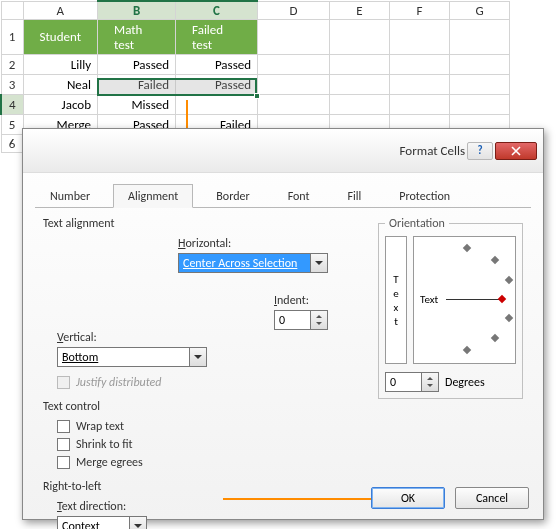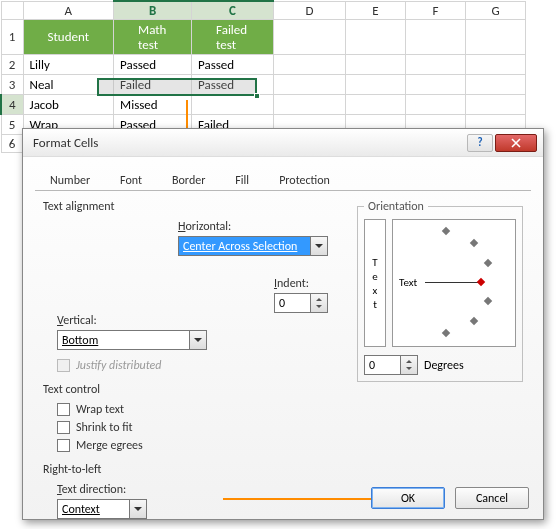--- a/index.html
+++ b/index.html
@@ -8,38 +8,38 @@
 
 .sheet { position: absolute; top: 0; left: 0; width: 557px; }
 .sheet table { border-collapse: collapse; }
 .sheet td, .sheet th { border: 1px solid #d4d4d4; height: 18px; font-size: 13px; font-weight: normal; }
 .rowhdr { width: 22px; background: #fff; text-align: center; color: #333; font-size: 12px; }
 .colhdr { background: #fff; text-align: center; color: #333; font-size: 12px; height: 18px; }
 .colhdr.sel { background: #d5e3cf; border-top: 2px solid #217346; color: #217346; font-weight: bold; }
 .rowhdr.sel { background: #d5e3cf; border-left: 2px solid #217346; }
 .wA { width: 74px; } .wB { width: 78px; } .wC { width: 82px; } .wD { width: 72px; }
 .wE { width: 60px; } .wF { width: 60px; } .wG { width: 60px; }
-.hdrcell { background: #70ad47; color: #fff; padding: 2px 24px; font-weight: bold; }
-.cell { padding: 2px 6px; background: #fff; }
+.hdrcell { background: #70ad47; color: #fff; padding: 2px 16px; font-weight: bold; }
+.cell { padding: 2px 6px; background: #fff; text-align: right; }
 .corner { background: #fff; }
 .selRange { position: absolute; border: 2px solid #217346; background: rgba(180,180,180,0.35); pointer-events: none; }
 .selHandle { position:absolute; width:6px; height:6px; background:#217346; border:1px solid #fff; }
 .arrow1 { position: absolute; left: 186px; top: 100px; width: 2px; height: 126px; background: #ff8c00; }
 .arrow1::after { content:''; position:absolute; bottom:-1px; left:-5px; border:6px solid transparent; border-top-color:#ff8c00; }
 
 
 .dialog { position: absolute; left: 22px; top: 128px; width: 522px; height: 392px; background: linear-gradient(#fff,#f2f2f2); border: 1px solid #888; box-shadow: 2px 3px 8px rgba(0,0,0,0.4); }
-.titlebar { height: 28px; background: linear-gradient(#fff,#eaeaea); border-bottom: 1px solid #ddd; display:flex; align-items:center; padding: 0 6px 0 10px; }
+.titlebar { height: 44px; background: linear-gradient(#fff,#eaeaea); border-bottom: 1px solid #ddd; display:flex; align-items:center; padding: 0 6px 0 10px; text-align: right; }
 .titlebar .title { flex:1; font-size: 13px; color:#333; }
 .helpic, .closex { width: 26px; height: 18px; margin-left: 2px; display:flex; align-items:center; justify-content:center; border-radius:2px; border:1px solid transparent; }
 .helpic { background: linear-gradient(#f6f6f6,#e3e3e3); border:1px solid #b8b8b8; color:#1a5fb4; font-weight:bold; font-size:11px; }
 .closex { background: linear-gradient(#e36868,#c0392b); border:1px solid #7a1e16; color:#fff; width:42px; }
 .closex svg { width:10px; height:10px; }
 
-.tabs { display:flex; margin: 10px 12px 0 12px; border-bottom:1px solid #b8b8b8; }
+.tabs { display:flex; margin: 10px 12px 0 12px; border-bottom:1px solid #b8b8b8;gap:8px; }
 .tab { padding: 4px 14px; font-size:12px; color:#333; border:1px solid transparent; border-bottom:none; margin-right:0px; position:relative; top:1px; background:transparent; }
 .tab.active { background:#f7f7f7; border-color:#b8b8b8; border-bottom:1px solid #f7f7f7; }
 
 .body { padding: 8px 20px; display:flex; gap: 29px; }
 .leftcol { flex: 1; }
 .rightcol { width: 166px; }
 
 .group { margin-bottom: 10px; }
 .group > .glabel { font-size:12px; color:#333; margin-bottom: 6px; }
 .indent { padding-left: 14px; }
@@ -58,21 +58,21 @@
 .spin .btns { flex-direction:column; border-left:none; }
 .spin .btns div { flex:1; display:flex; align-items:center; justify-content:center; }
 .spin .btns .up::after { content:''; border:3px solid transparent; border-bottom-color:#555; margin-bottom:1px; }
 .spin .btns .dn::after { content:''; border:3px solid transparent; border-top-color:#555; margin-top:1px; }
 
 .chk { display:flex; align-items:center; gap:6px; font-size:12px; color:#333; margin-bottom:4px; }
 .chk.disabled { color:#999;font-style:italic; }
 .chk .box { width:13px; height:13px; border:1px solid #777; background:#fff; }
 .chk.disabled .box { border-color:#bbb; background:#f0f0f0; }
 
-fieldset.orient { border:1px solid #c0c0c0; padding: 6px; position:relative; font-size:12px; }
+fieldset.orient { border:1px solid #c0c0c0; padding: 6px; position:relative; font-size:12px;margin-left:21px; }
 fieldset.orient legend { font-size:12px; color:#555; padding:0 4px; }
 .orient-inner { display:flex; gap:6px; height:128px; }
 .vtext { width:22px; border:1px solid #999; background:#fff; display:flex; flex-direction:column; align-items:center; justify-content:center; font-size:11px; gap:1px; }
 .dial { flex:1; border:1px solid #999; background:#fff; position:relative; }
 .dial .lbl { position:absolute; left:6px; top:56px; font-size:11px; }
 .diamond { position:absolute; width:6px; height:6px; background:#777; transform:rotate(45deg); }
 .dred { background:#c00; }
 .degrow { display:flex; align-items:center; gap:6px; margin-top:8px; }
 
 .footer { position:absolute; bottom:10px; right:14px; display:flex; gap:10px; align-items:center; }
@@ -135,21 +135,21 @@
     <td class="cell">Jacob</td>
     <td class="cell">Missed</td>
     <td class="cell"></td>
     <td class="cell"></td>
           <td class="cell"></td>
           <td class="cell"></td>
           <td class="cell"></td>
   </tr>
   <tr>
     <td class="rowhdr">5</td>
-    <td class="cell">Wrap</td>
+    <td class="cell">Merge</td>
     <td class="cell">Passed</td>
     <td class="cell">Failed</td>
     <td class="cell"></td>
           <td class="cell"></td>
           <td class="cell"></td>
           <td class="cell"></td>
   </tr>
   <tr>
           <td class="rowhdr">6</td>
           <td class="cell" colspan="7"></td>
@@ -168,22 +168,23 @@
     <div class="helpic">?</div>
     <div class="closex">
       <svg viewBox="0 0 10 10">
           <path d="M1 1 L9 9 M9 1 L1 9" stroke="#fff" stroke-width="1.6"></path>
         </svg>
     </div>
   </div>
 
   <div class="tabs">
     <div class="tab">Number</div>
+    <div class="tab active">Alignment</div>
+    <div class="tab">Border</div>
     <div class="tab">Font</div>
-    <div class="tab">Border</div>
     <div class="tab">Fill</div>
     <div class="tab">Protection</div>
   </div>
 
   <div class="body">
     <div class="leftcol">
       <div class="group">
         <div class="glabel">Text alignment</div>
         <div class="indent">
           <div class="row">

